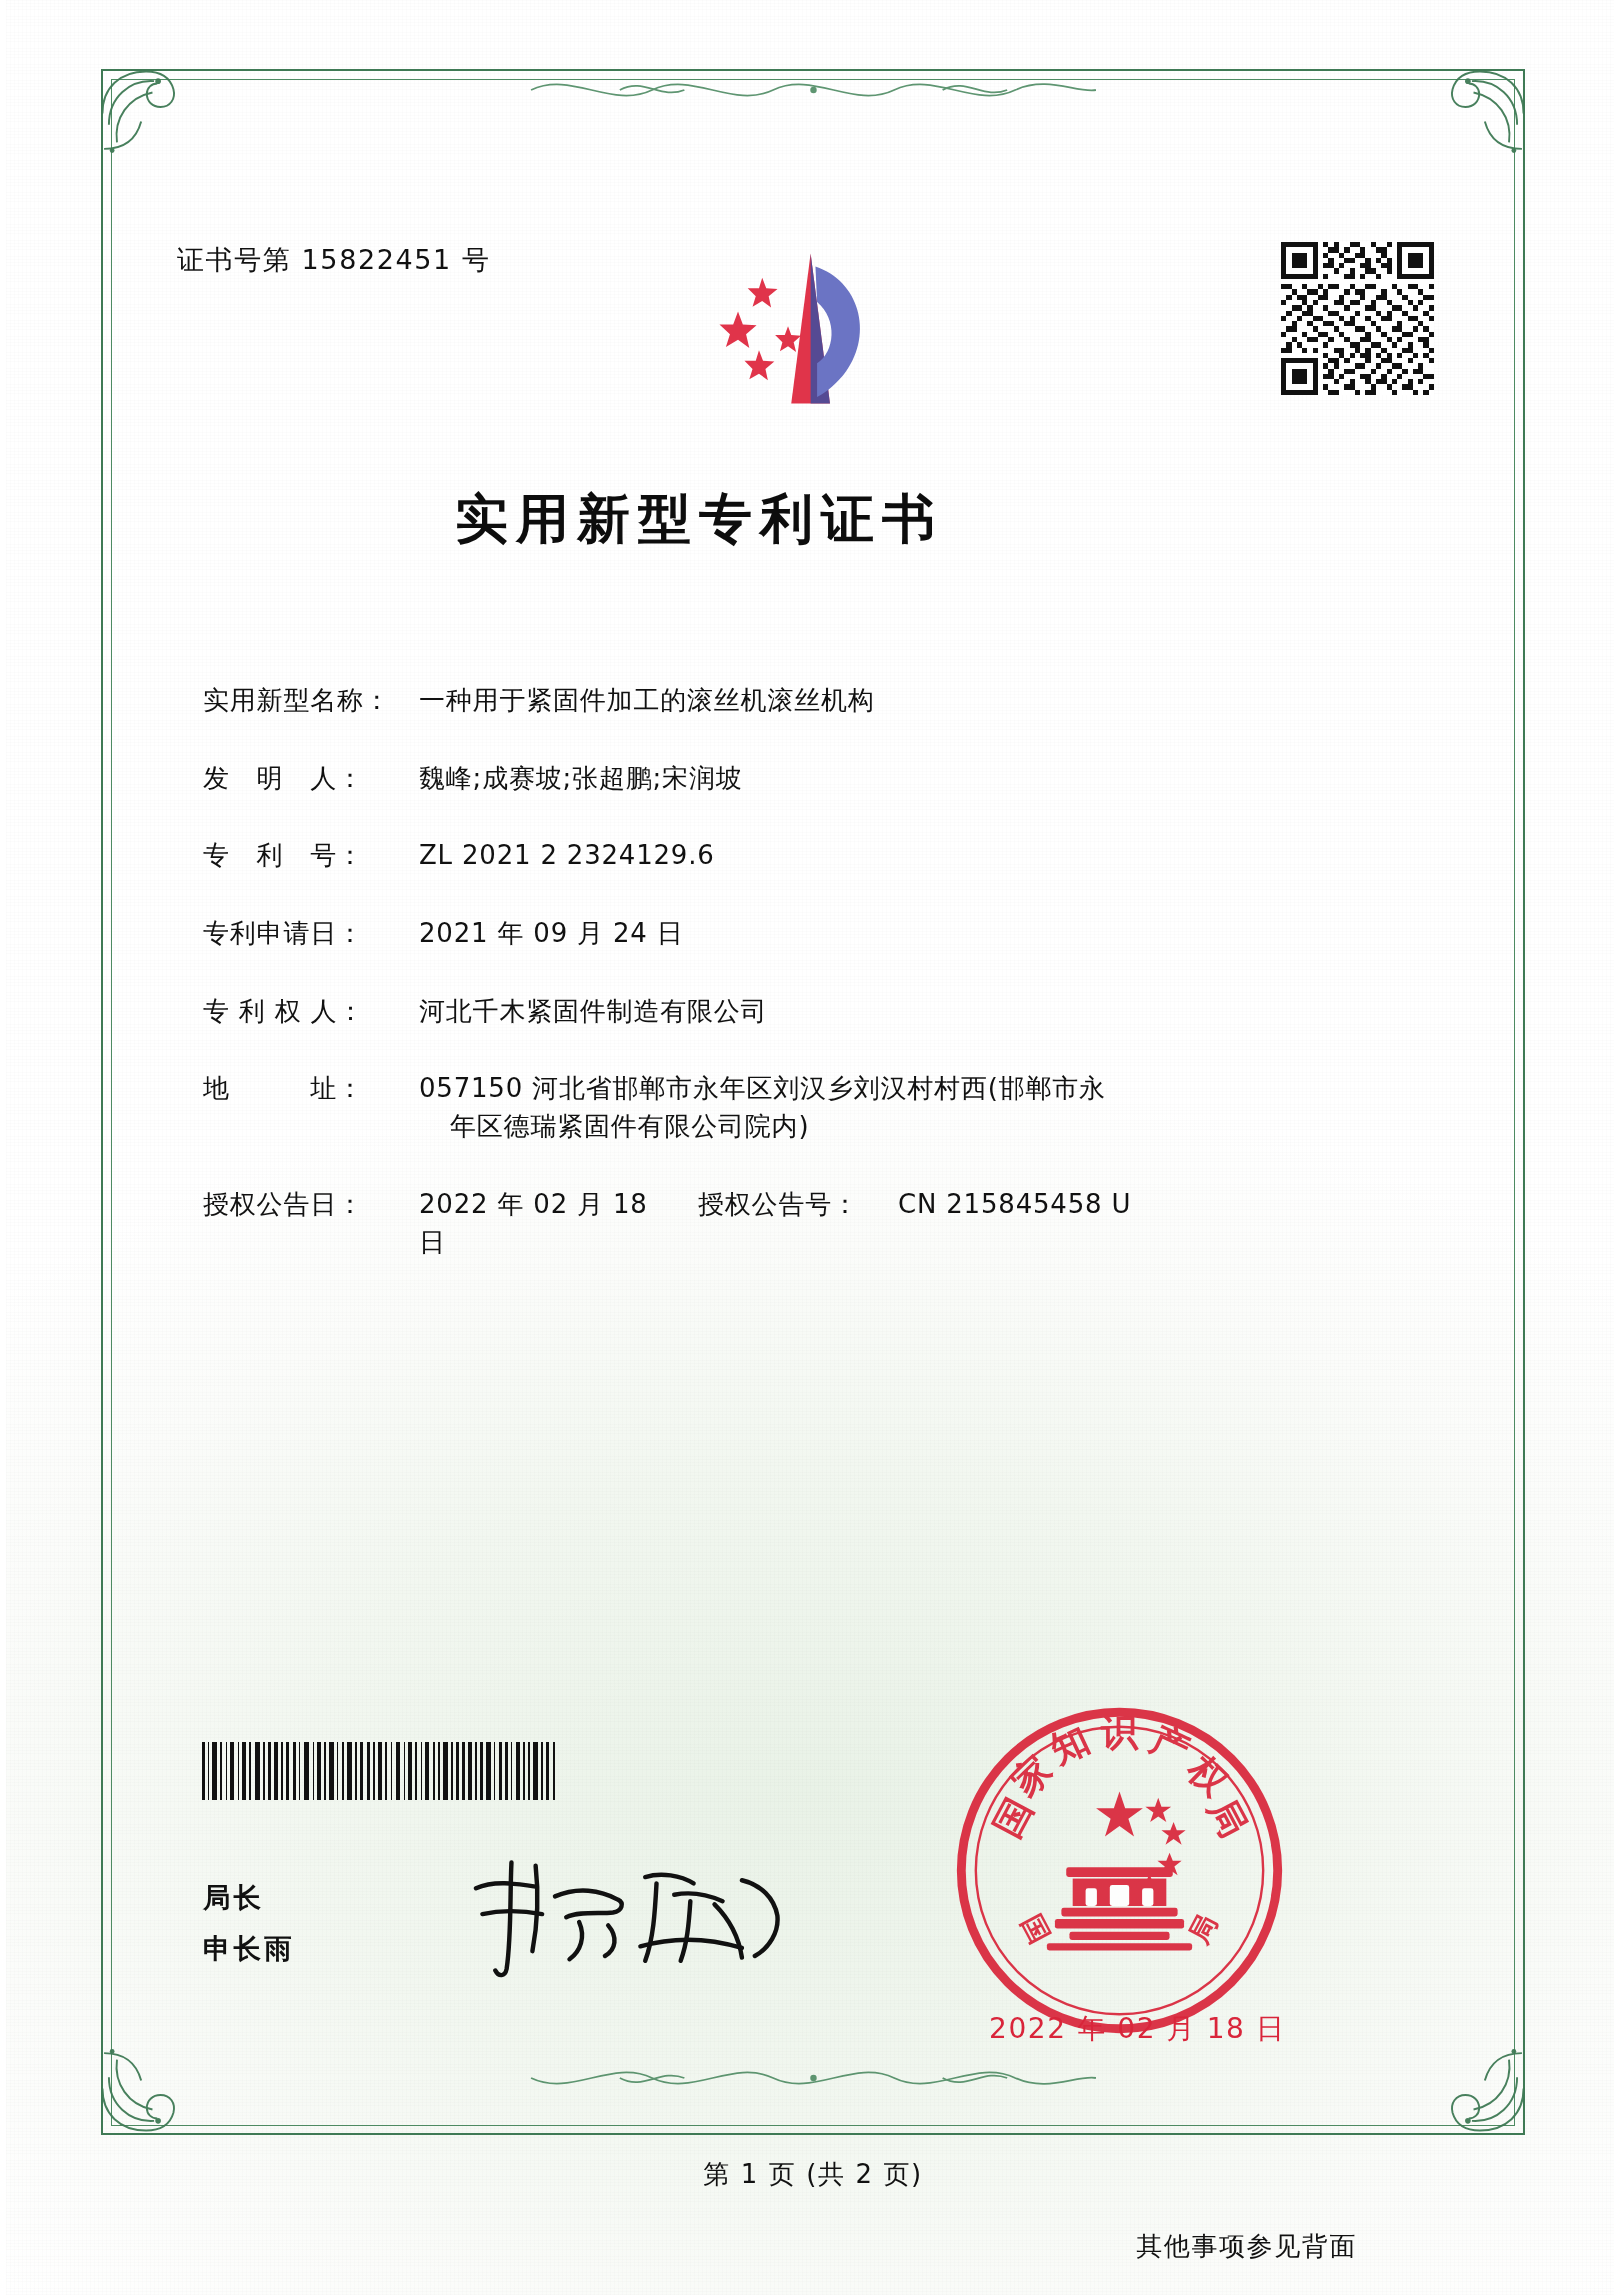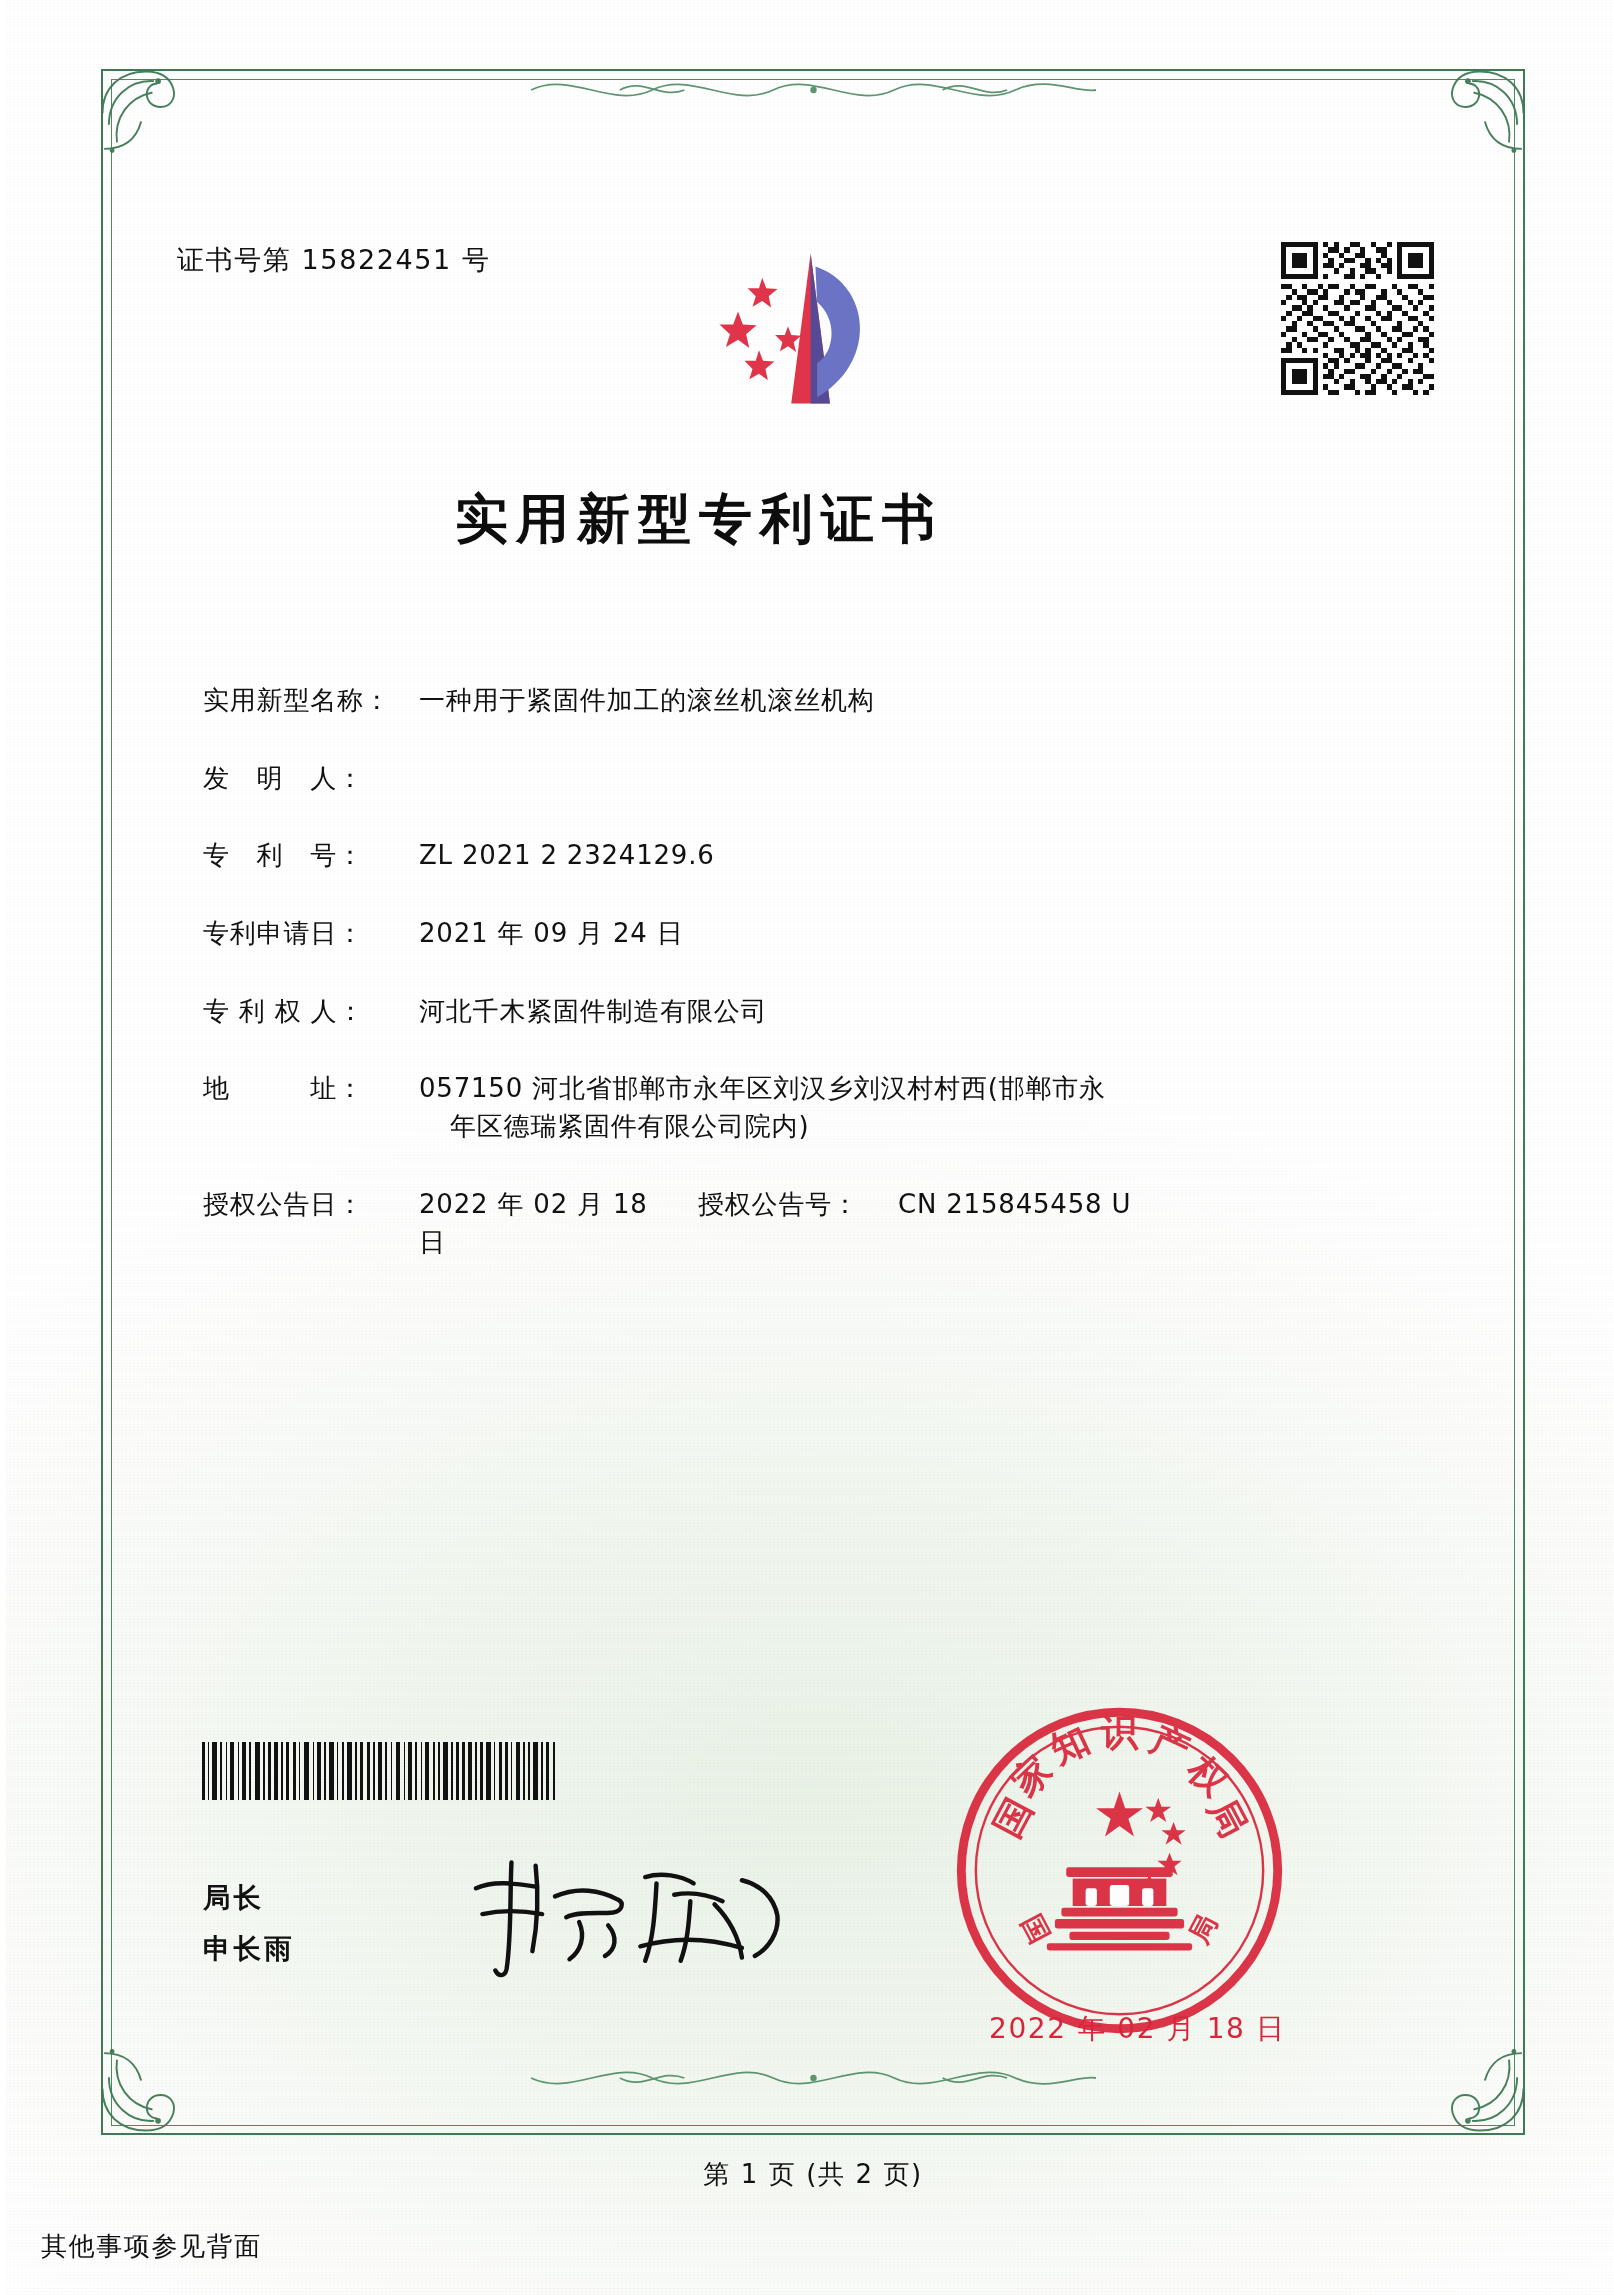--- a/index.html
+++ b/index.html
@@ -212,21 +212,21 @@
     width: 1614px;
     text-align: center;
     font-size: 26px;
     letter-spacing: 1.6px;
     color: #111;
   }
   .back-note {
     position: absolute;
     left: 0; top: 2229px;
     width: 1316px;
-    text-align: left;
+    text-align: right;
     font-size: 26px;
     letter-spacing: 1.6px;
     color: #111;
     padding-left: 35px;
   }
 </style>
 </head>
 <body>
 
 <div class="sheet">
@@ -514,20 +514,21 @@
 
   <div class="title">实用新型专利证书</div>
 
   <div class="fields">
     <div class="row">
       <div class="lbl">实用新型名称：</div>
       <div class="val">一种用于紧固件加工的滚丝机滚丝机构</div>
     </div>
     <div class="row">
       <div class="lbl">发　明　人：</div>
+      <div class="val">魏峰;成赛坡;张超鹏;宋润坡</div>
     </div>
     <div class="row">
       <div class="lbl">专　利　号：</div>
       <div class="val">ZL 2021 2 2324129.6</div>
     </div>
     <div class="row">
       <div class="lbl">专利申请日：</div>
       <div class="val">2021 年 09 月 24 日</div>
     </div>
     <div class="row">

